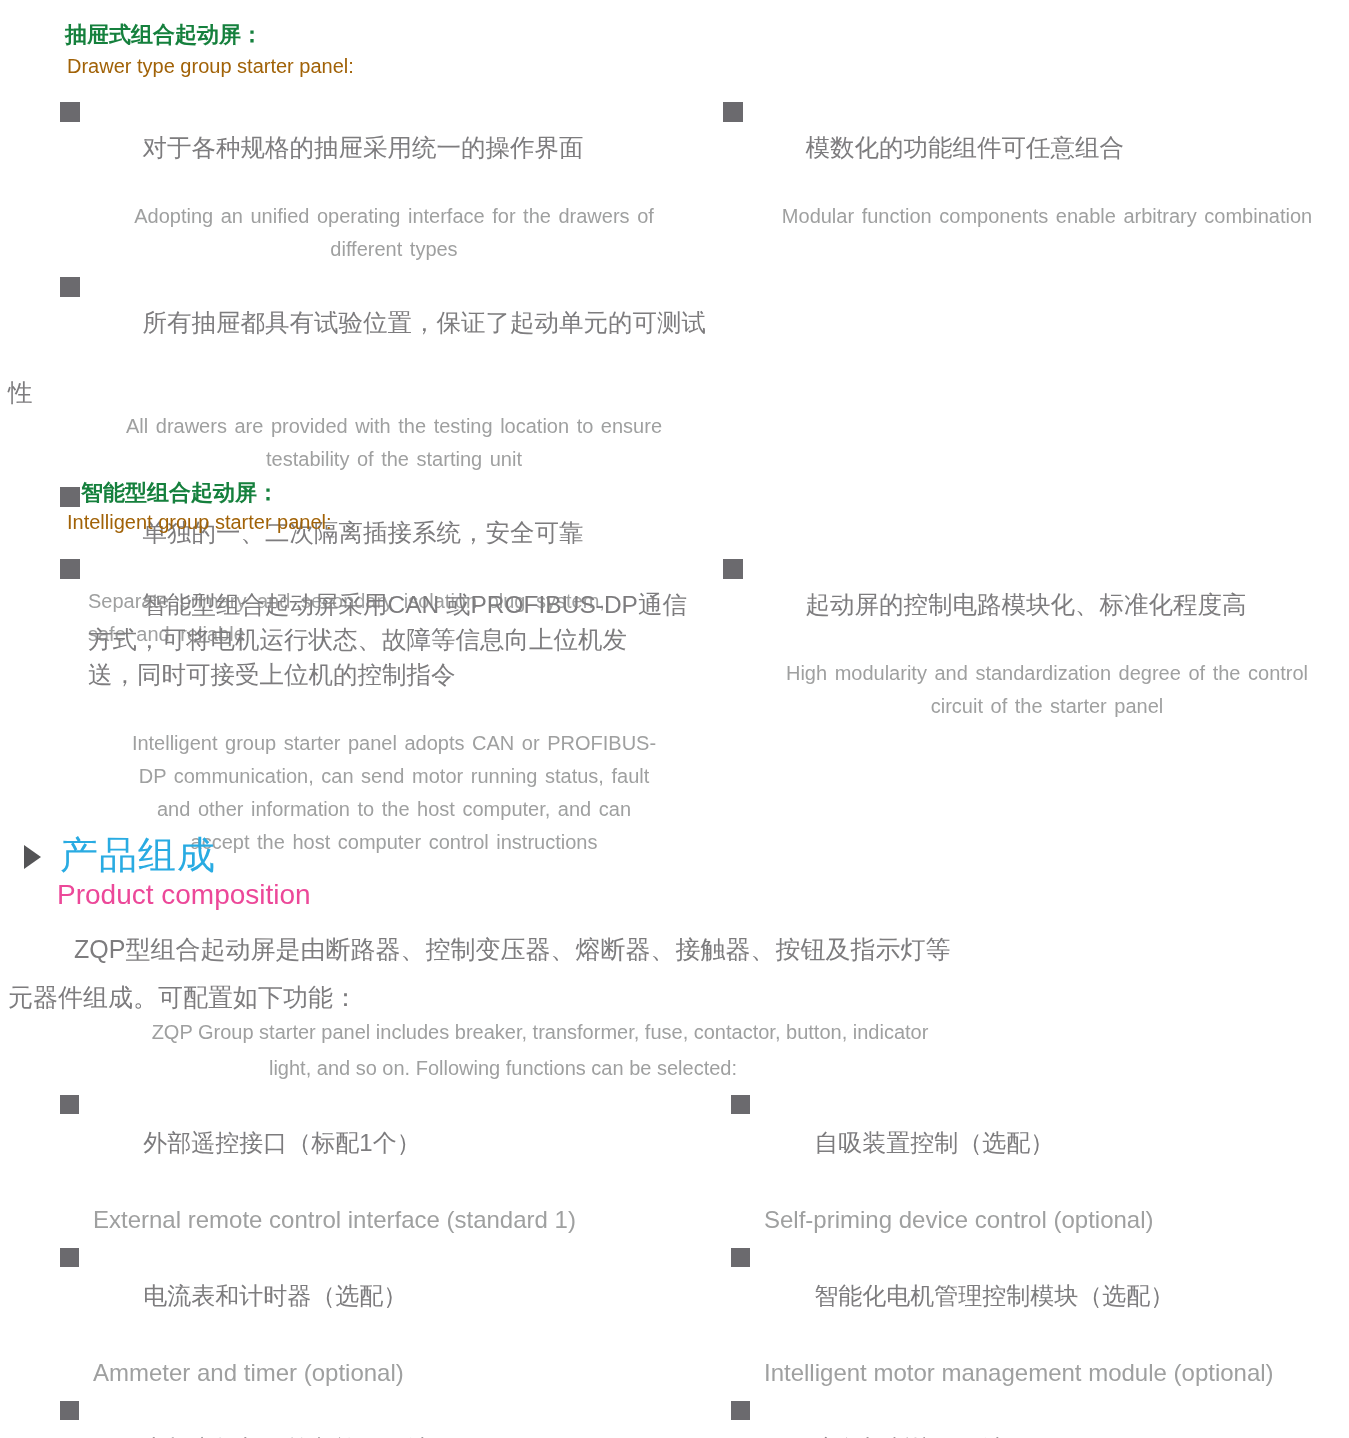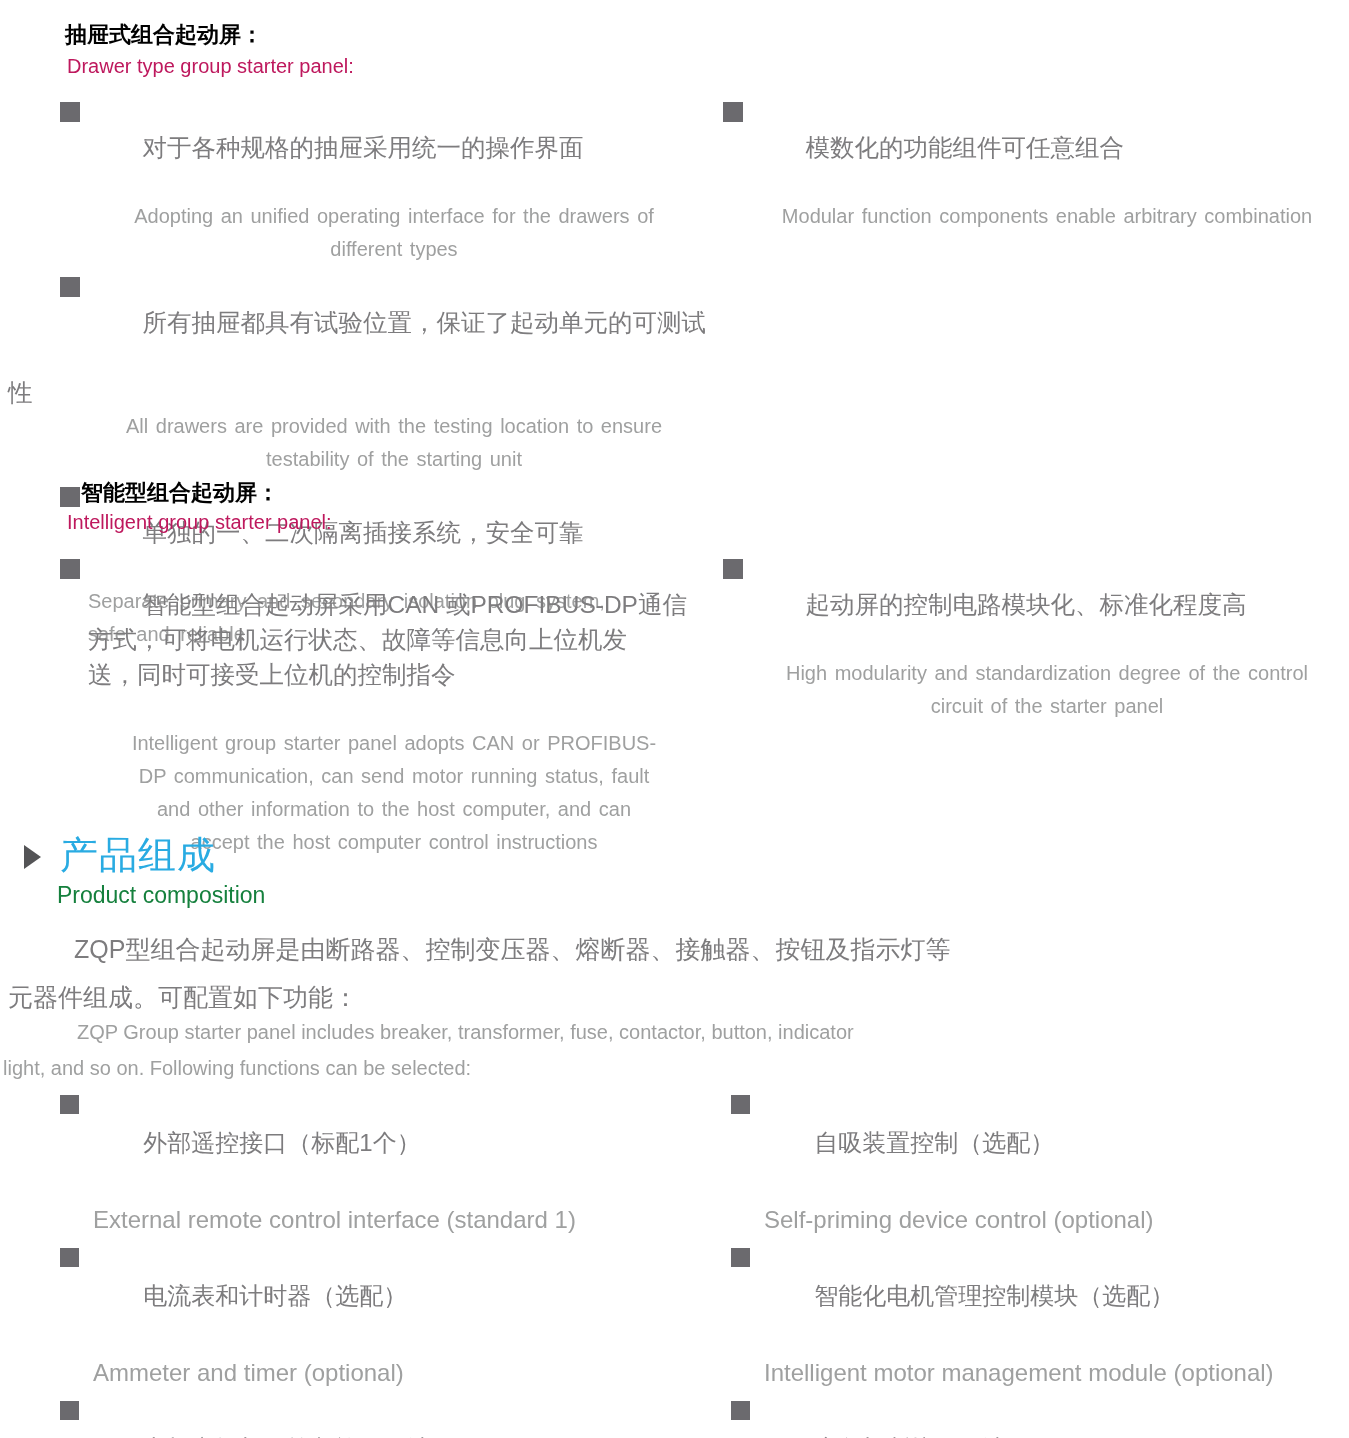--- a/index.html
+++ b/index.html
@@ -2,38 +2,38 @@
 <html><head>
 <meta charset="utf-8">
 <style>
   html,body{margin:0;padding:0;background:#ffffff;}
   .page{
     position:relative;width:1349px;height:1438px;background:#ffffff;overflow:hidden;
     font-family:"Liberation Sans","DejaVu Sans",sans-serif;
   }
   .abs{position:absolute;}
   
-  .h-cn{font-size:22px;font-weight:bold;color:#000000;line-height:30px;white-space:pre;text-align:center;}
-  .h-en{font-size:20px;color:#be185d;line-height:28px;white-space:pre;}
+  .h-cn{font-size:22px;font-weight:bold;color:#15803d;line-height:30px;white-space:pre;text-align:center;}
+  .h-en{font-size:20px;color:#a16207;line-height:28px;white-space:pre;}
   
   .col{position:absolute;}
   .bullet-item{margin-top:4px;}
   .bullet-item:first-child{margin-top:0;}
   .cn-line{position:relative;padding-left:28px;font-size:24.5px;color:#7D7C7E;line-height:35px;white-space:pre;}
   .sq{position:absolute;left:0;top:7px;width:20px;height:20px;background:#6B6A6E;}
   .en{padding-left:28px;font-size:20px;color:#9FA0A0;line-height:33px;white-space:pre;}
   .hang{font-size:24.5px;color:#7D7C7E;line-height:35px;margin-left:-52px;white-space:pre;}
   .j1{word-spacing:2px;text-align:center;}
   .j2{word-spacing:5px;}
   
   .tri{width:0;height:0;border-top:12px solid transparent;border-bottom:12px solid transparent;border-left:17px solid #545456;}
   .title-cn{font-size:38px;color:#29ABE2;line-height:46px;letter-spacing:1px;white-space:pre;}
-  .title-en{font-size:23px;color:#15803d;line-height:30px;white-space:pre;}
+  .title-en{font-size:28px;color:#ec4899;line-height:30px;white-space:pre;}
   .para-cn{font-size:25px;color:#7D7C7E;line-height:48px;text-indent:66px;white-space:pre;}
-  .para-en{font-size:20px;color:#9FA0A0;line-height:36px;text-indent:74px;white-space:pre;}
+  .para-en{font-size:20px;color:#9FA0A0;line-height:36px;text-indent:74px;white-space:pre;text-align:center;}
   
   .opt-item{position:relative;}
   .opt-cn{position:relative;padding-left:30px;font-size:24px;color:#7D7C7E;line-height:38px;white-space:pre;}
   .opt-cn .sq{top:9px;width:19px;height:19px;}
   .opt-en{padding-left:33px;font-size:24px;color:#9FA0A0;line-height:39px;white-space:pre;}
 </style>
 </head>
 <body>
 
 <div class="page">

